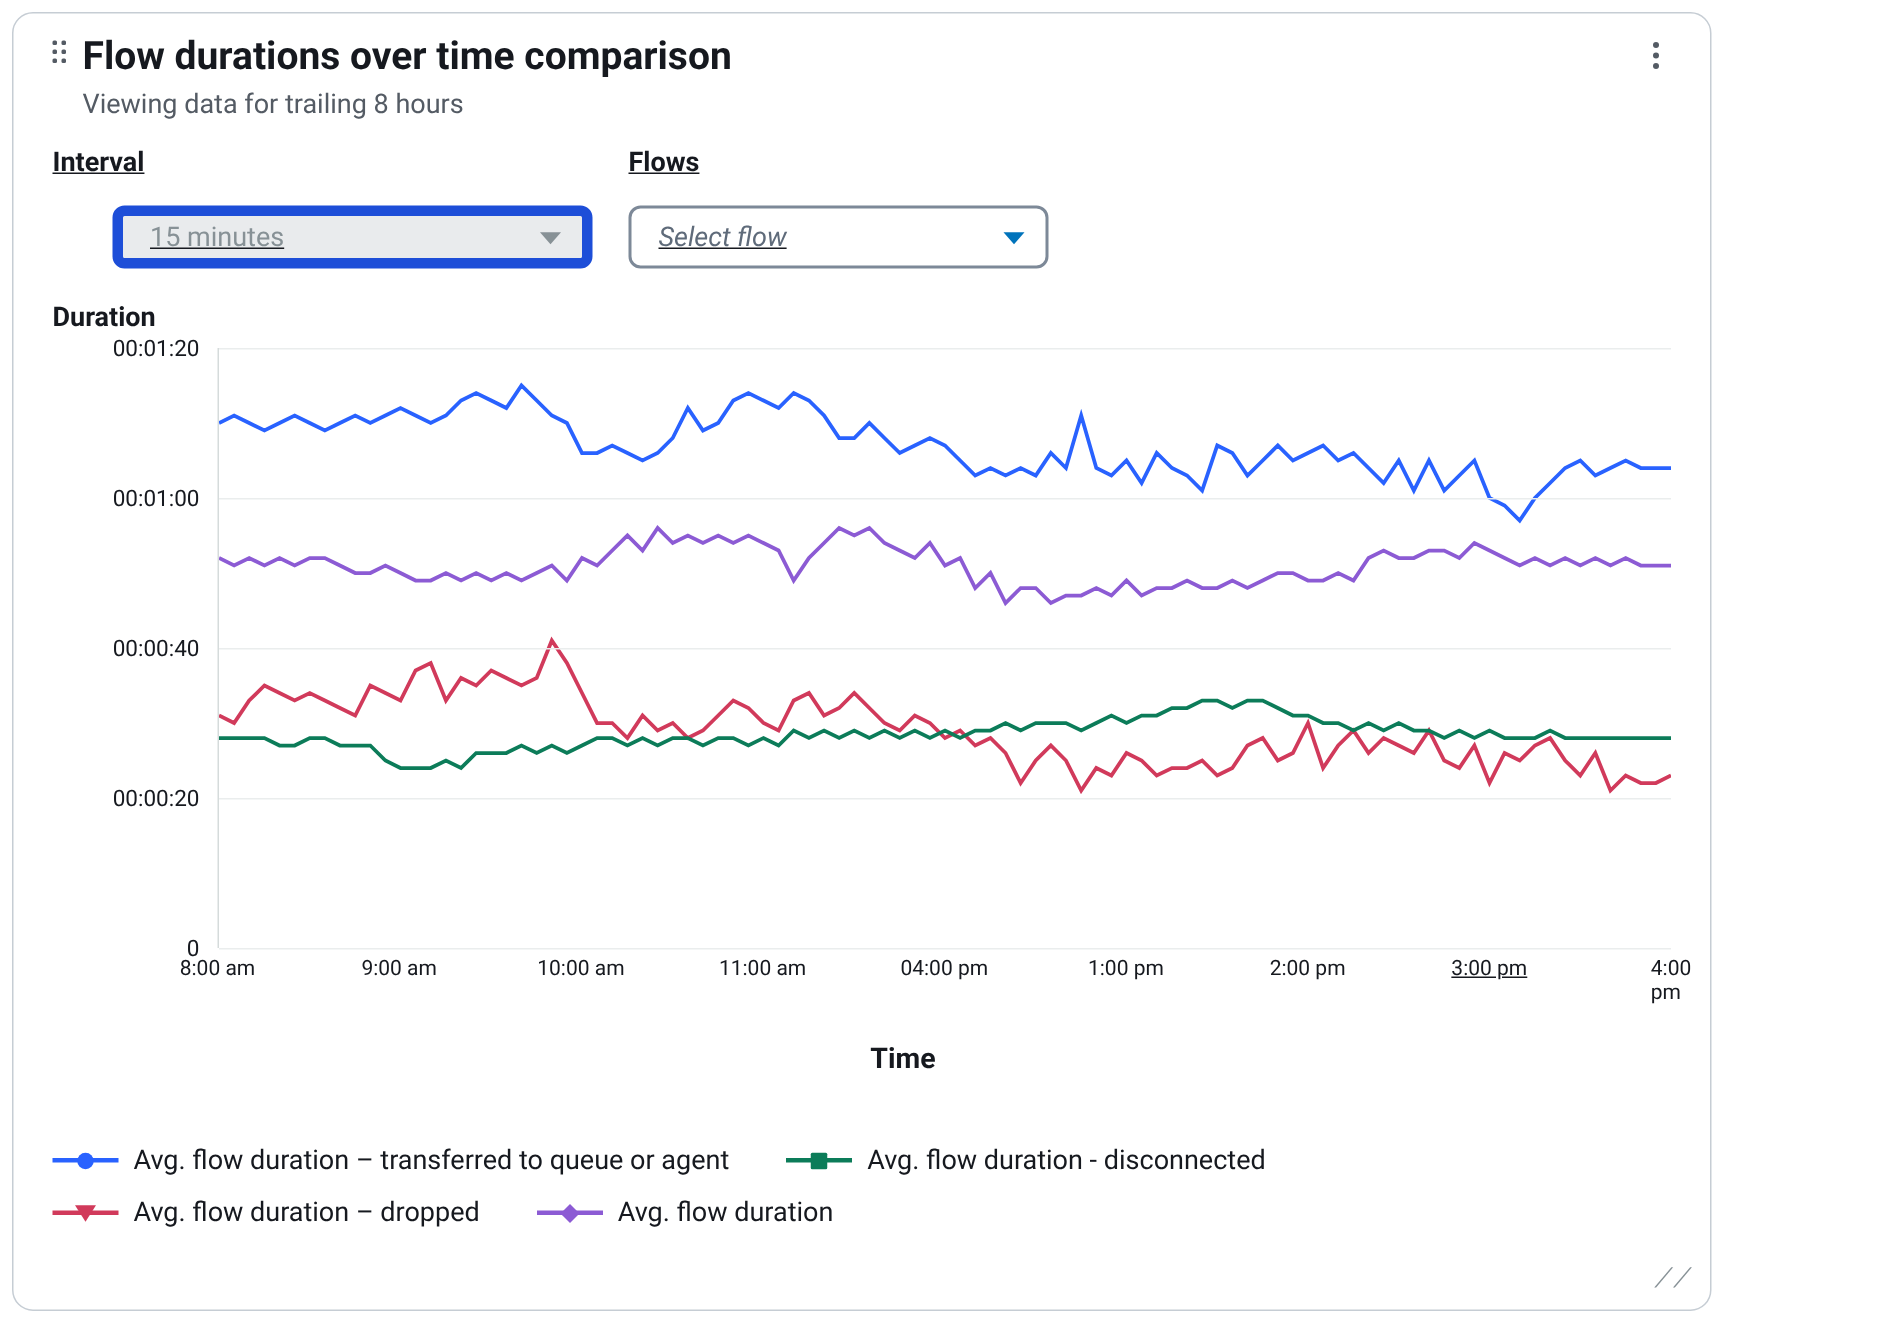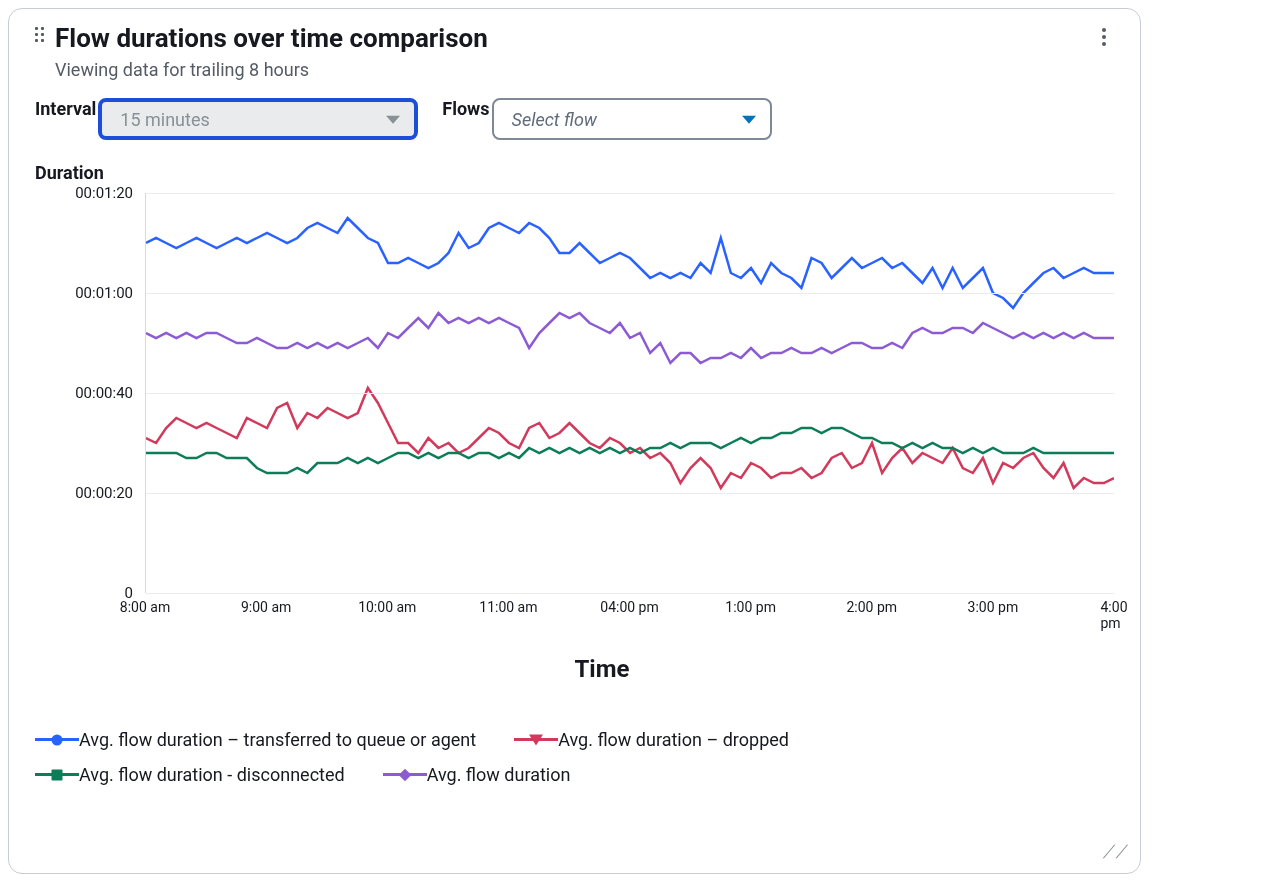--- a/index.html
+++ b/index.html
@@ -49,37 +49,38 @@
     width: 24px; height: 24px;
     display: flex; flex-direction: column; align-items: center; justify-content: center; gap: 3px;
     cursor: pointer;
   }
   .kebab div { width: 4px; height: 4px; background: #545b64; border-radius: 50%; }
   .controls {
     display: flex;
     gap: 24px;
     margin-top: 18px;
   }
-  .control-group { display: flex; flex-direction: row; gap: 2px; }
+  .control-group { display: flex; flex-direction: column; gap: 18px; text-decoration: underline; }
   .control-label { font-size: 18px; font-weight: 700; }
   .select {
     height: 42px;
     border-radius: 8px;
     padding: 0 44px 0 18px;
     display: flex; align-items: center;
     font-size: 18px;
     position: relative;
     cursor: pointer;
     min-width: 320px;
   }
   .select.disabled {
     background: #e9ebed;
     color: #879196;
-    border: 4px solid #1d4ed8;
+    border: 7px solid #1d4ed8;
     cursor: default;
+    margin-left: 40px;
   }
   .select.active {
     background: #fff;
     border: 2px solid #7d8998;
     color: #5f6b7a;
     font-style: italic;
     min-width: 280px;
   }
   .caret {
     position: absolute;
@@ -131,34 +132,34 @@
     height: 28px;
     margin-top: 6px;
   }
   .x-tick {
     position: absolute;
     transform: translateX(-50%);
     font-size: 14px;
   }
   .x-title {
     text-align: center;
-    font-size: 24px;
+    font-size: 19px;
     font-weight: 700;
     margin-top: 28px;
     margin-left: 55px;
   }
   .legend {
     margin-top: 46px;
     display: flex;
     flex-wrap: wrap;
     gap: 14px 38px;
     font-size: 18px;
   }
   .legend-item {
-    display: flex; align-items: center; 
+    display: flex; align-items: center; gap: 10px;
   }
   .legend-mark {
     width: 44px; height: 3px;
     position: relative;
   }
   .legend-mark::after {
     content: '';
     position: absolute;
     left: 50%; top: 50%;
     transform: translate(-50%, -50%);
@@ -252,39 +253,39 @@
   </div>
 
   <div class="x-axis" id="x-axis">
       <div class="x-tick" style="left: 0%;">8:00 am</div>
       <div class="x-tick" style="left: 12.5%;">9:00 am</div>
       <div class="x-tick" style="left: 25%;">10:00 am</div>
       <div class="x-tick" style="left: 37.5%;">11:00 am</div>
       <div class="x-tick" style="left: 50%;">04:00 pm</div>
       <div class="x-tick" style="left: 62.5%;">1:00 pm</div>
       <div class="x-tick" style="left: 75%;">2:00 pm</div>
-      <div class="x-tick" style="left: 87.5%;">3:00 pm</div>
+      <div class="x-tick" style="left: 87.5%; text-decoration: underline;">3:00 pm</div>
       <div class="x-tick" style="left: 100%;">4:00 pm</div>
     </div>
   <div class="x-title">Time</div>
 
   <div class="legend" id="legend">
       <div class="legend-item">
         <div class="legend-mark circle" style="background: rgb(41, 98, 255); color: rgb(41, 98, 255);"></div>
         <span>Avg. flow duration – transferred to queue or agent</span>
       </div>
       <div class="legend-item">
+        <div class="legend-mark square" style="background: rgb(12, 124, 89); color: rgb(12, 124, 89);"></div>
+        <span>Avg. flow duration - disconnected</span>
+      </div>
+      <div class="legend-item">
         <div class="legend-mark triangle" style="background: rgb(209, 58, 91); color: rgb(209, 58, 91);"></div>
         <span>Avg. flow duration – dropped</span>
       </div>
       <div class="legend-item">
-        <div class="legend-mark square" style="background: rgb(12, 124, 89); color: rgb(12, 124, 89);"></div>
-        <span>Avg. flow duration - disconnected</span>
-      </div>
-      <div class="legend-item">
         <div class="legend-mark diamond" style="background: rgb(140, 91, 212); color: rgb(140, 91, 212);"></div>
         <span>Avg. flow duration</span>
       </div>
     </div>
 
   <div class="resize">⟋⟋</div>
 
 </div>
 
 </body></html>

